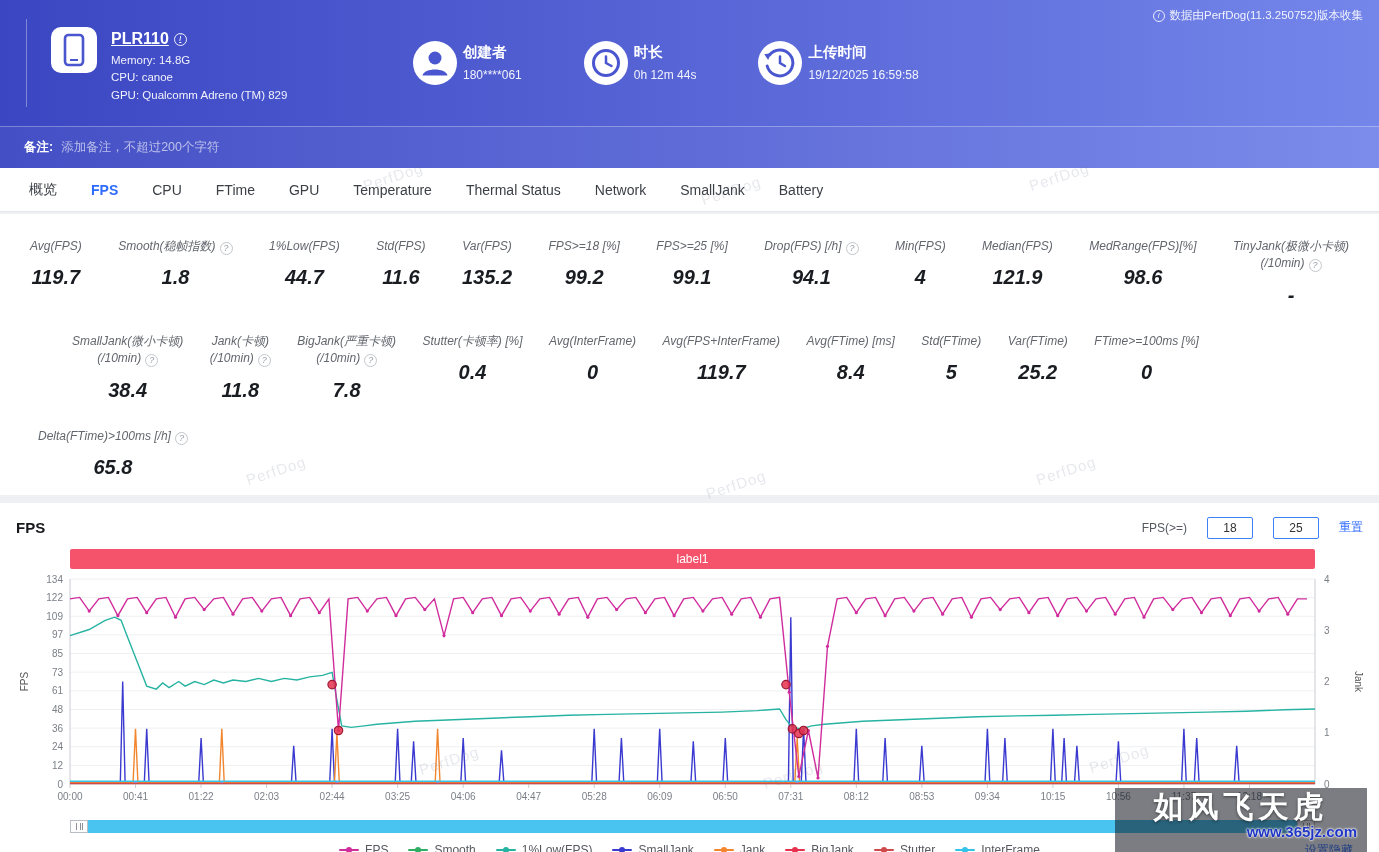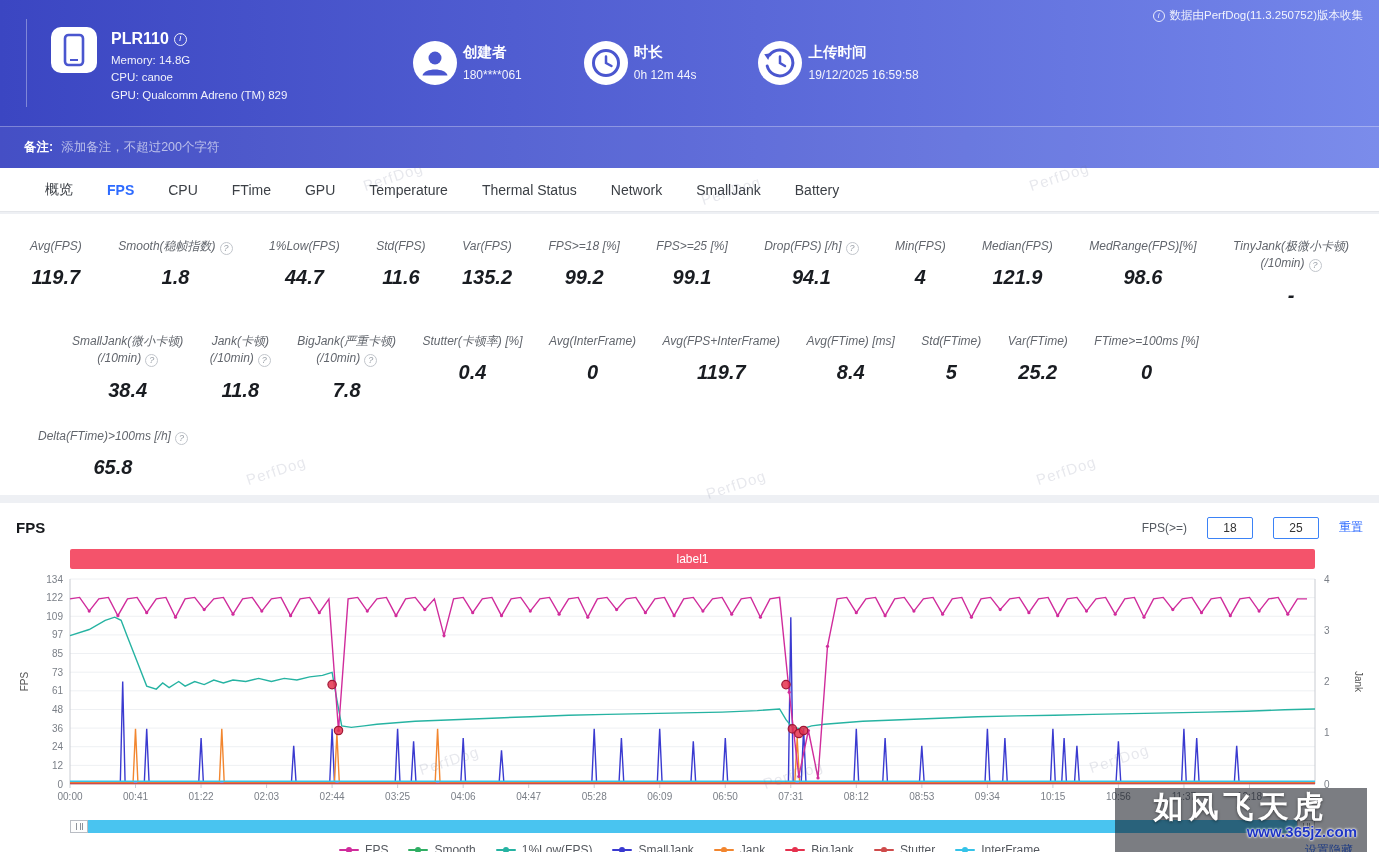--- a/index.html
+++ b/index.html
@@ -17,36 +17,36 @@
   .ai-brand { position:absolute; bottom:2px; width:100%; text-align:center; font-size:7px; color:#8a8f9a; letter-spacing:.5px; }
   .app-meta { margin-left:12px; line-height:1.55; }
   .app-name { font-size:16px; font-weight:bold; color:#fff; }
   .app-line { font-size:11.5px; color:rgba(255,255,255,.92); display:flex; align-items:center; gap:4px; }
   .mini-icon { width:10px; height:10px; border:1.2px solid rgba(255,255,255,.9); border-radius:50%; display:inline-block; position:relative; flex:none; }
   .mini-icon::after { content:""; position:absolute; left:-1px; top:3.2px; width:10px; height:1.2px; background:rgba(255,255,255,.9); }
   .v-divider { width:1px; height:88px; background:rgba(255,255,255,.35); margin:0 24px 0 10px; flex:none; }
   .device-block { display:flex; align-items:flex-start; width:300px; flex:none; padding-top:6px; }
   .icon-badge-sq { width:46px; height:46px; background:#fff; border-radius:10px; display:flex; align-items:center; justify-content:center; flex:none; }
   .device-meta { margin-left:14px; line-height:1.55; }
-  .device-name-row { display:flex; align-items:center; gap:5px; font-size:16px; font-weight:bold; }
+  .device-name-row { display:flex; align-items:center; gap:5px; font-size:16px; font-weight:bold;text-decoration:underline; }
   .info-i { width:13px; height:13px; border:1px solid rgba(255,255,255,.9); border-radius:50%; font-size:9px; font-weight:normal; font-style:italic; display:inline-flex; align-items:center; justify-content:center; }
   .device-line { font-size:11.5px; color:rgba(255,255,255,.92); }
   .info-block { display:flex; align-items:center; gap:6px; margin-left:62px; flex:none; }
   .icon-badge-c { width:44px; height:44px; background:#fff; border-radius:50%; display:flex; align-items:center; justify-content:center; flex:none; }
   .info-texts { line-height:1.7; }
   .info-title { font-size:14.5px; font-weight:bold; }
   .info-value { font-size:12px; color:rgba(255,255,255,.92); }
   .collect-info { position:absolute; top:8px; right:16px; font-size:11.5px; color:rgba(255,255,255,.9); display:flex; align-items:center; gap:5px; }
   .collect-i { width:12px; height:12px; border:1px solid rgba(255,255,255,.85); border-radius:50%; font-size:8px; font-style:italic; display:inline-flex; align-items:center; justify-content:center; flex:none; }
   .note-row { height:42px; border-top:1px solid rgba(255,255,255,.3); background:rgba(255,255,255,.05); display:flex; align-items:center; padding:0 24px; gap:8px; }
   .note-label { font-size:12.5px; font-weight:bold; }
   .note-placeholder { font-size:12.5px; color:rgba(255,255,255,.62); cursor:text; }
 
   
-  .tabbar { height:44px; background:#fff; display:flex; align-items:center; padding:0 28px; border-bottom:1px solid #e4e6ea; position:relative; }
+  .tabbar { height:44px; background:#fff; display:flex; align-items:center; padding:0 12px; border-bottom:1px solid #e4e6ea; position:relative; }
   .tab { padding:0 17px; font-size:14px; color:#3c4046; cursor:pointer; white-space:nowrap; }
   .tab.active { color:#2e6bff; font-weight:bold; }
 
   
   .stats-card { background:#fff; margin-top:2px; padding:24px 30px 16px; }
   .stat-row { display:flex; justify-content:space-between;font-style:italic; }
   .stat-row + .stat-row { margin-top:26px; }
   #stat-row2 { padding:0 150px 0 42px; }
   #stat-row3 { justify-content:flex-start; padding-left:8px; }
   .stat { text-align:center; }

